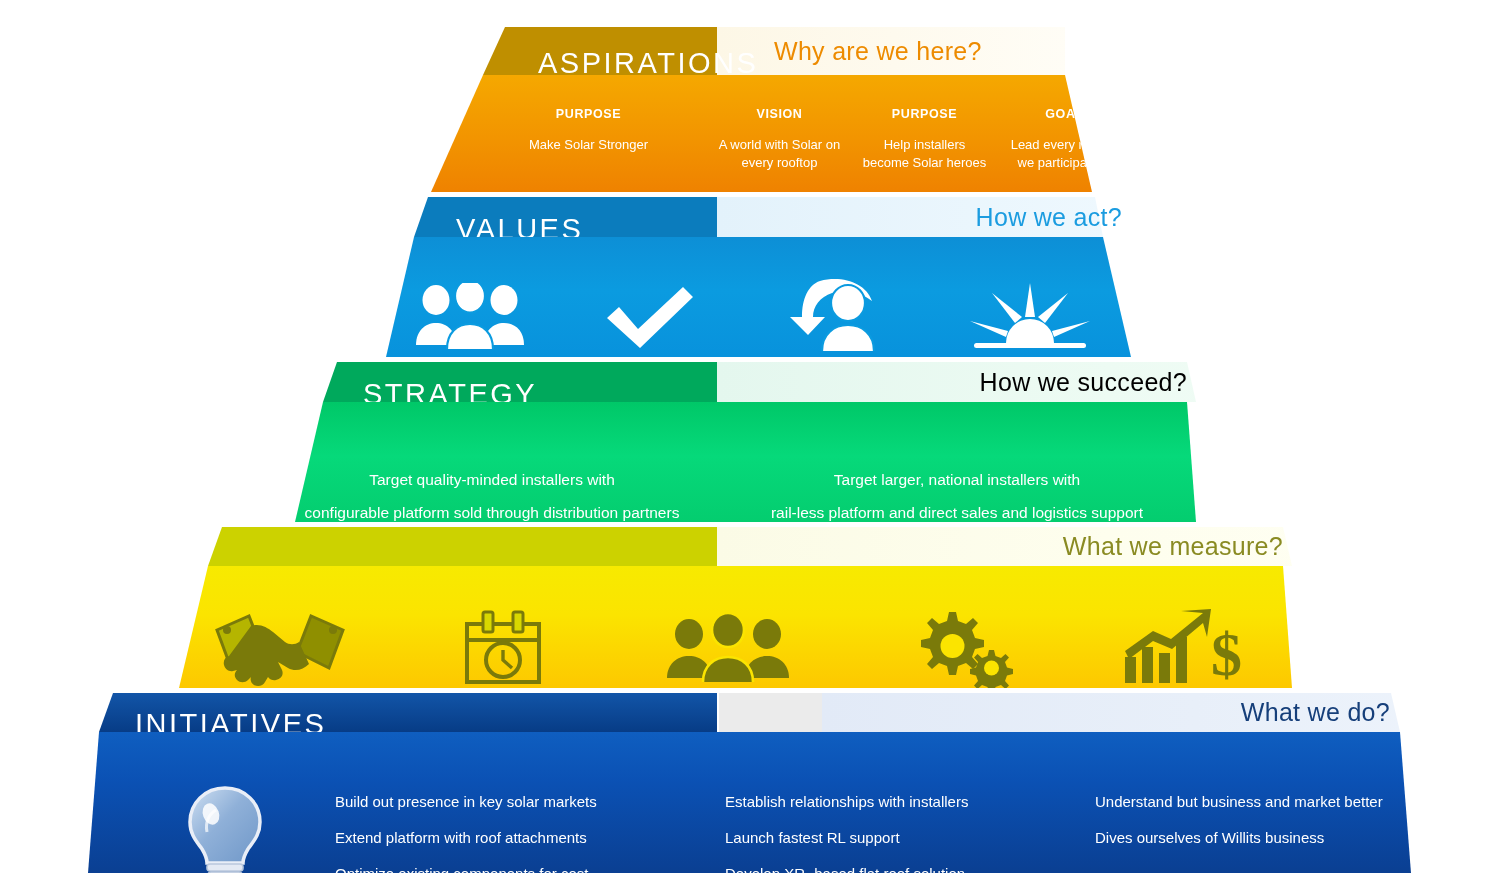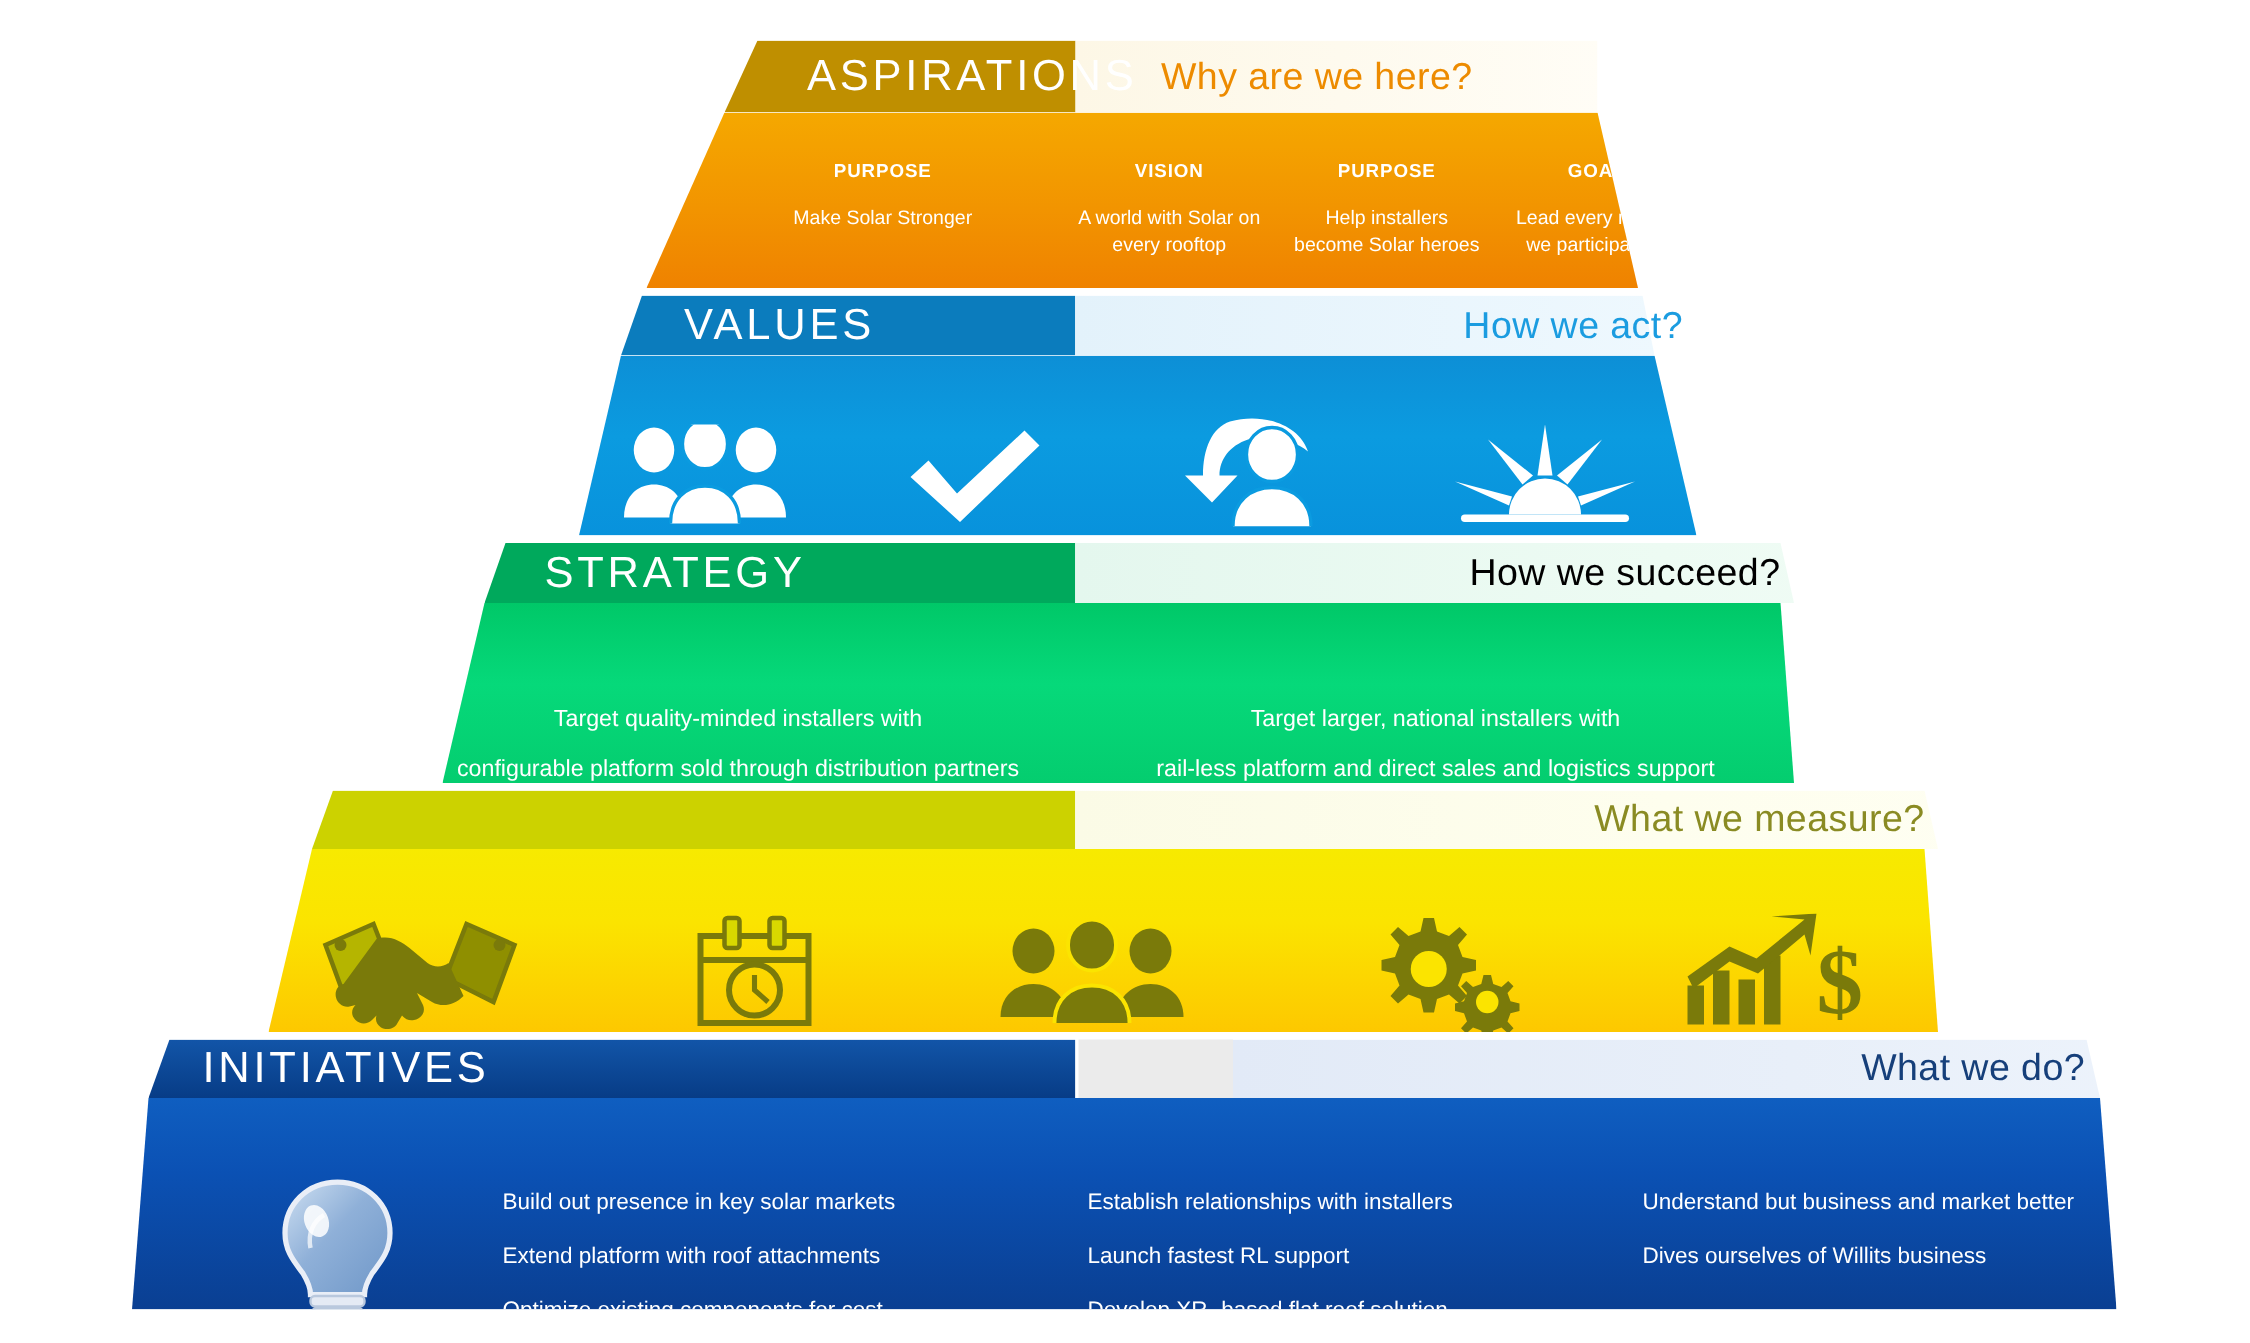--- a/index.html
+++ b/index.html
@@ -9,20 +9,21 @@
     font-family: "Liberation Sans", sans-serif;
     overflow: hidden;
   }
   #pyramid { position: relative; width: 1500px; height: 895px; }
 
   
   .tier { position: absolute; }
   .head-left {
     display: flex; align-items: center;
     padding-left: 38px;
+    margin-top: 12px;
   }
   .head-left .tier-title {
     color: #ffffff;
     font-weight: 400;
     font-size: 29px;
     letter-spacing: 2.5px;
   }
   .head-right {
     flex: 1; display: flex; align-items: center; justify-content: flex-end;
     padding-right: 30px;

